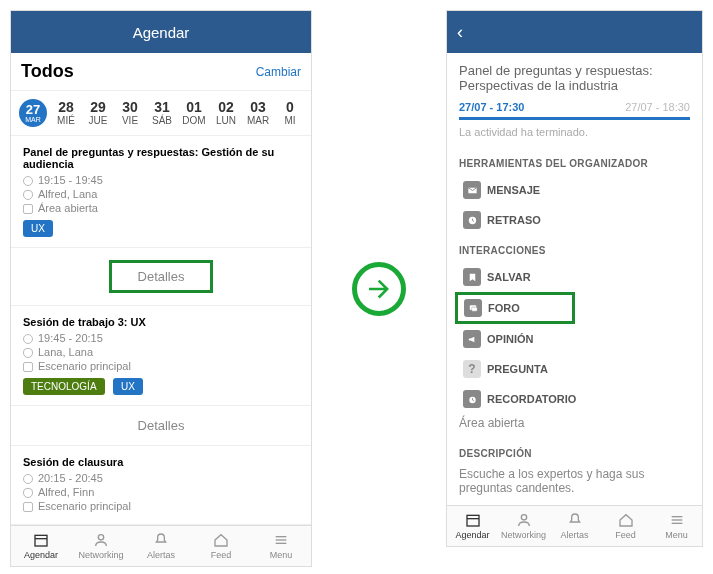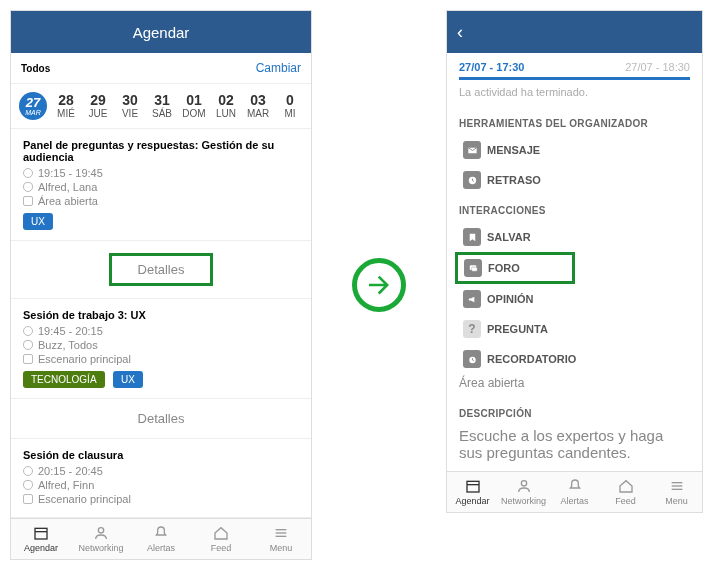--- a/index.html
+++ b/index.html
@@ -3,31 +3,31 @@
 <meta charset="utf-8">
 <style>
   * { box-sizing: border-box; margin: 0; padding: 0; }
   body { font-family: -apple-system, Helvetica, Arial, sans-serif; background:#fff; }
   .wrap { display:flex; gap:40px; padding:10px; align-items:flex-start; }
   .phone { width:328px; border:1px solid #ddd; background:#fff; position:relative; }
   .header { background:#2c5a8f; color:#fff; height:42px; display:flex; align-items:center; justify-content:center; position:relative; }
   .header .title { font-size:15px; font-weight:500; }
   .header .back { position:absolute; left:10px; font-size:18px; }
   .sub { padding:8px 10px; display:flex; justify-content:space-between; align-items:center; border-bottom:1px solid #eee;}
-  .sub .todos { font-weight:600; font-size:10px;}
+  .sub .todos { font-weight:600; font-size:18px;}
   .sub .cambiar { color:#2374c4; font-size:12px;}
   .dates { display:flex; gap:6px; padding:8px 8px; border-bottom:1px solid #eee; overflow:hidden;}
   .date { text-align:center; font-size:10px; color:#555; min-width:26px;}
   .date .num { font-size:14px; font-weight:600; color:#333;}
-  .date.sel .circle { background:#2374c4; border-radius:50%; width:28px; height:28px; display:flex; flex-direction:column; align-items:center; justify-content:center; color:#fff;font-style:italic;}
+  .date.sel .circle { background:#2374c4; border-radius:50%; width:28px; height:28px; display:flex; flex-direction:column; align-items:center; justify-content:center; color:#fff;}
   .date.sel .circle .num{color:#fff; font-size:13px; line-height:1;}
   .date.sel .circle .lbl{color:#fff; font-size:7px;}
   .card { padding:10px 12px; border-bottom:1px solid #eee;}
   .card h4 { font-size:11px; font-weight:600; margin-bottom:4px;}
-  .meta { font-size:11px; color:#888; display:flex; align-items:center; gap:5px; margin-bottom:2px;}
+  .meta { font-size:11px; color:#888; display:flex; align-items:flex-end; gap:5px; margin-bottom:2px;}
   .meta .ico { width:10px; height:10px; border:1px solid #bbb; border-radius:50%; display:inline-block;}
   .meta .ico.person { border-radius:40% 40% 50% 50%;}
   .meta .ico.loc { border-radius:2px;}
   .tag { display:inline-block; padding:3px 8px; border-radius:3px; font-size:10px; color:#fff; margin-top:4px; margin-right:4px;}
   .tag.ux { background:#2374c4;}
   .tag.tech { background:#4d7c0f;}
   .details-row { padding:12px; text-align:center; color:#888; font-size:13px; border-bottom:1px solid #eee;}
   .details-row.hl { }
   .hl-box { border:3px solid #1a8b2e; display:inline-block; padding:6px 26px;}
   .tabbar { display:flex; justify-content:space-around; border-top:1px solid #ddd; padding:6px 0; background:#fafafa;}
@@ -43,21 +43,21 @@
   .prog { height:3px; background:#2374c4; margin:0 12px;}
   .ended { padding:6px 12px 10px; font-size:11px; color:#aaa;}
   .sect-h { padding:10px 12px 6px; font-size:10px; font-weight:700; color:#666; letter-spacing:.3px;}
   .btns { display:flex; flex-wrap:wrap; padding:0 8px; }
   .btn { display:flex; align-items:center; gap:6px; padding:6px 8px; font-size:11px; color:#555; font-weight:600; min-width:120px;}
   .btn .bico { width:18px; height:18px; background:#888; border-radius:3px; display:flex; align-items:center; justify-content:center;}
   .btn .bico svg { width:11px; height:11px; fill:#fff;}
   .btn .bico.q { background:#ddd; color:#888; font-weight:700; font-size:12px;}
   .btn.hl { border:3px solid #1a8b2e; padding:4px 6px;}
   .loc-val { padding:2px 12px 8px; font-size:12px; color:#888;}
-  .desc-val { padding:2px 12px 10px; font-size:15px; color:#888;}
+  .desc-val { padding:2px 12px 10px; font-size:12px; color:#888;}
   .arrow { align-self:center; }
   .arrow-circle { width:54px; height:54px; border:5px solid #1aa836; border-radius:50%; display:flex; align-items:center; justify-content:center;}
   .arrow-circle svg { width:30px; height:30px; fill:#1aa836;}
 </style>
 </head>
 <body>
 
 <div class="wrap">
 
 <div class="phone">
@@ -130,21 +130,21 @@
   </div>
 
   <div class="card">
     <h4>Sesión de trabajo 3: UX</h4>
     <div class="meta">
           <span class="ico"></span>
           <span>19:45 - 20:15</span>
         </div>
     <div class="meta">
           <span class="ico person"></span>
-          <span>Buzz, Todos</span>
+          <span>Lana, Lana</span>
         </div>
     <div class="meta">
           <span class="ico loc"></span>
           <span>Escenario principal</span>
         </div>
     <span class="tag tech">TECNOLOGÍA</span>
     <span class="tag ux">UX</span>
   </div>
   <div class="details-row"><span>Detalles</span></div>
 
@@ -192,20 +192,21 @@
     <svg viewBox="0 0 24 24">
           <path d="M4 11h12l-5-5 1.5-1.5L20 12l-7.5 7.5L11 18l5-5H4z"></path>
         </svg>
   </div>
 </div>
 
 <div class="phone">
   <div class="header">
     <span class="back">‹</span>
   </div>
+  <div class="r-title">Panel de preguntas y respuestas: Perspectivas de la industria</div>
   <div class="r-times">
     <span class="a">27/07 - 17:30</span>
     <span class="b">27/07 - 18:30</span>
   </div>
   <div class="prog"></div>
   <div class="ended">La actividad ha terminado.</div>
 
   <div class="sect-h">HERRAMIENTAS DEL ORGANIZADOR</div>
   <div class="btns">
     <div class="btn">

